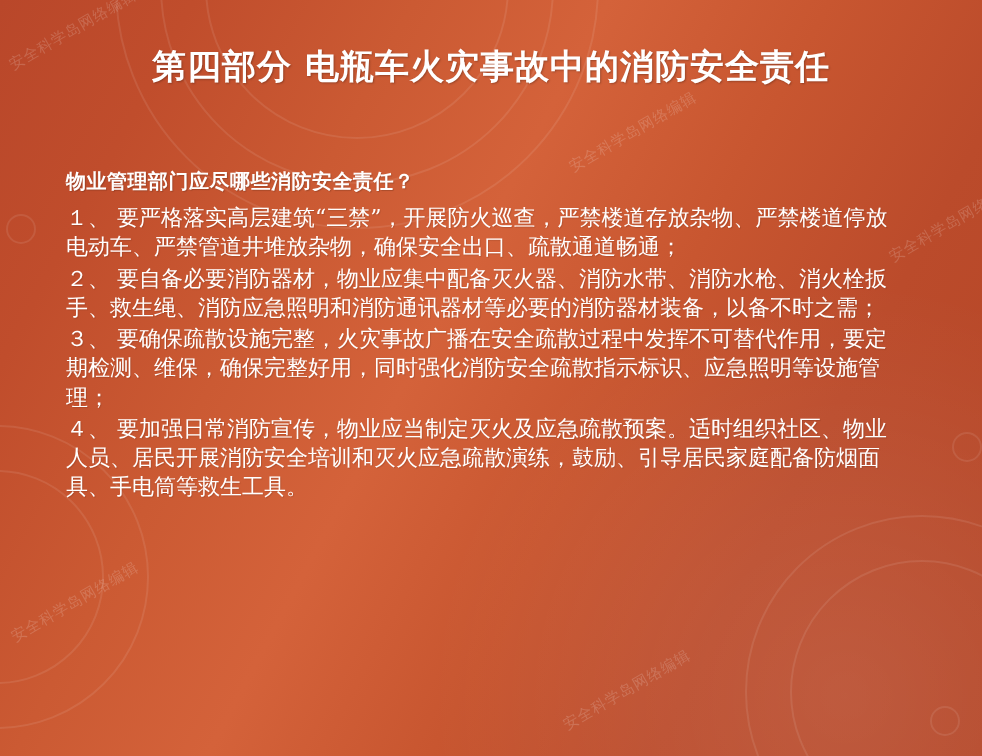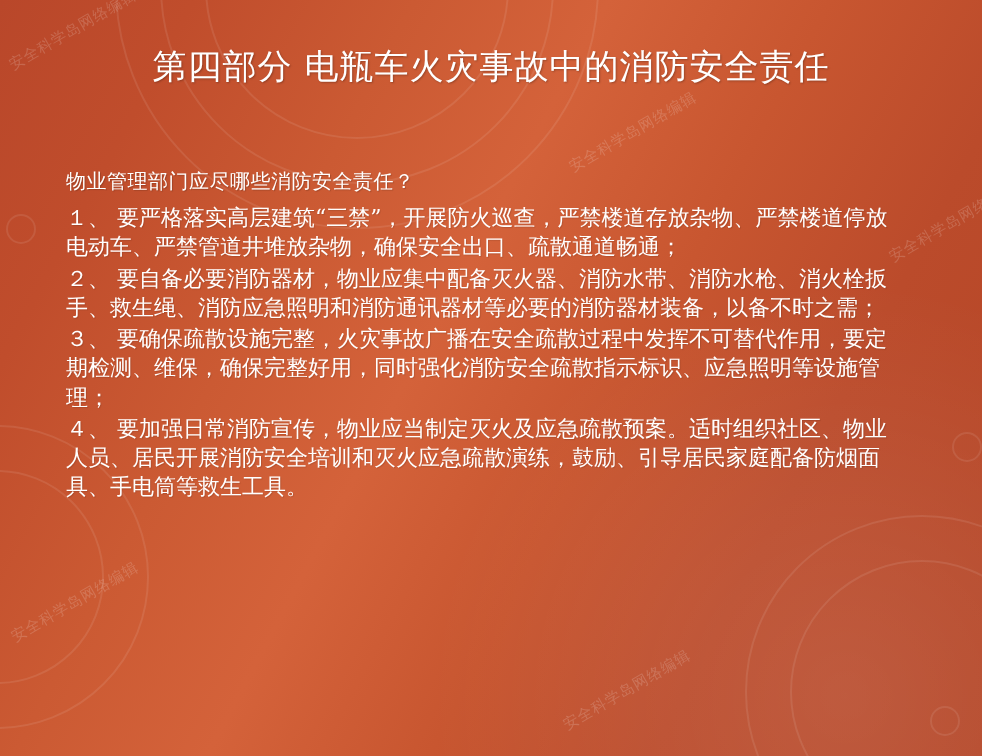--- a/index.html
+++ b/index.html
@@ -52,36 +52,36 @@
   }
 
   #title {
     position: absolute;
     left: 0;
     right: 0;
     top: 44px;
     text-align: center;
     color: #ffffff;
     font-size: 34px;
-    font-weight: normal;
+    font-weight: bold;
     letter-spacing: 1px;
     text-shadow: 1px 1px 2px rgba(0,0,0,0.25);
     font-family: "DejaVu Sans", sans-serif;
   }
 
   #body-block {
     position: absolute;
     left: 66px;
     top: 168px;
     width: 830px;
     color: #ffffff;
   }
   .subhead {
     font-size: 20px;
-    font-weight: normal;
+    font-weight: bold;
     margin: 0 0 8px 0;
     letter-spacing: 0.5px;
     font-family: "DejaVu Sans", sans-serif;
     text-shadow: 1px 1px 1px rgba(0,0,0,0.18);
   }
   .para {
     font-size: 22px;
     line-height: 1.33;
     margin: 0;
     text-indent: 0;

